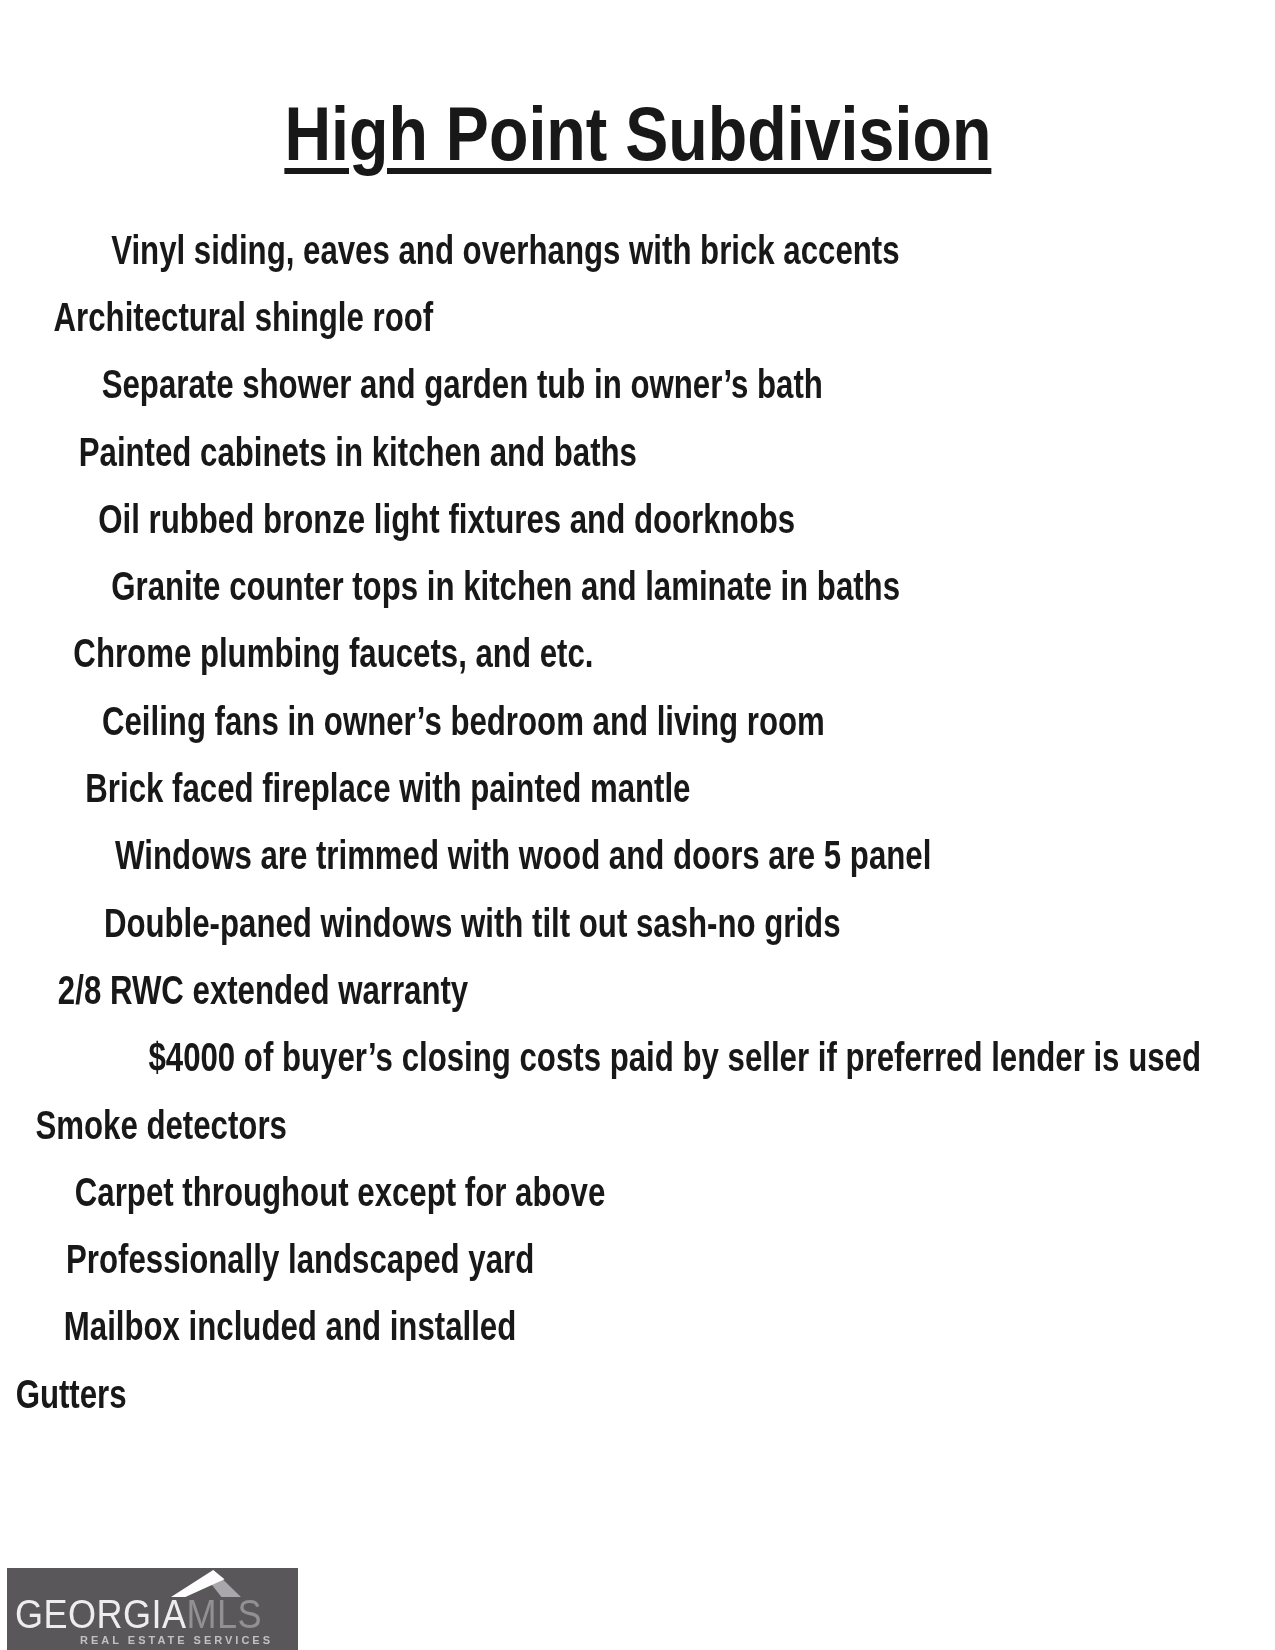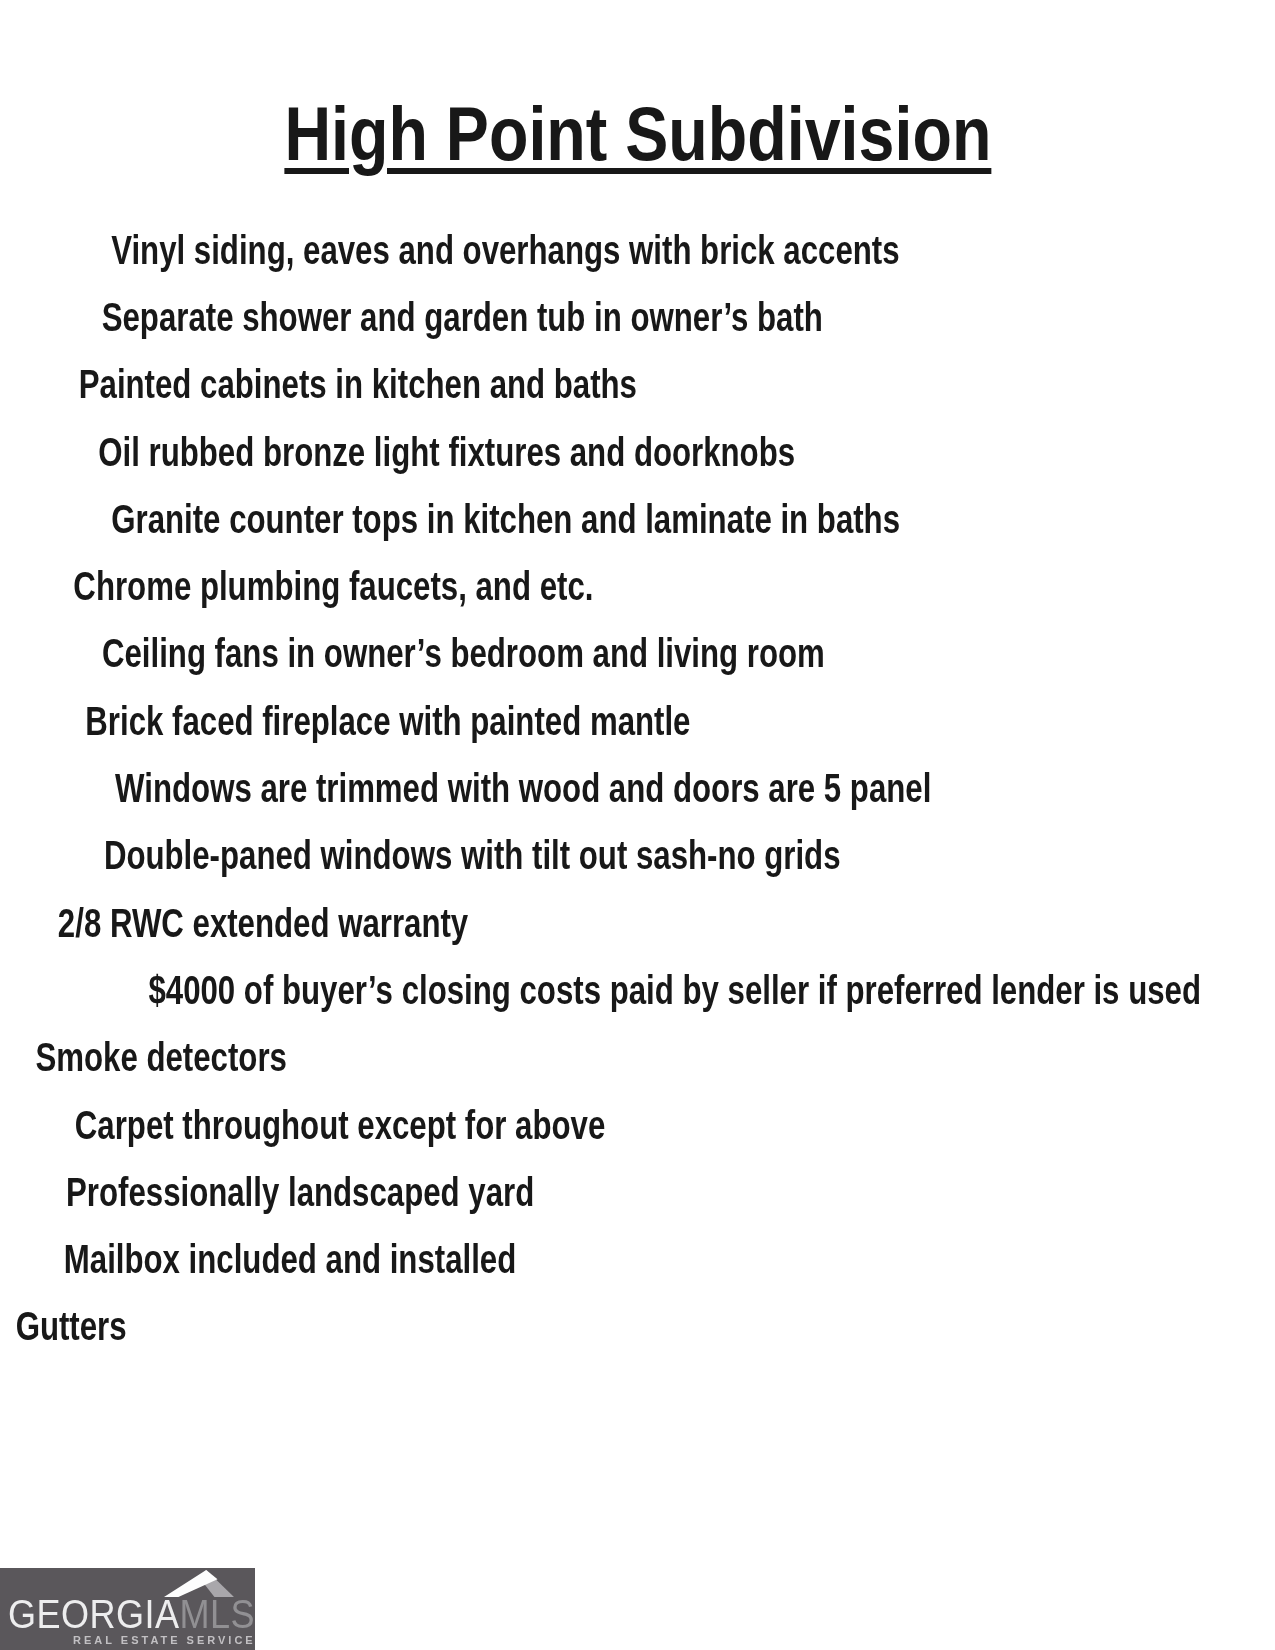--- a/index.html
+++ b/index.html
@@ -59,23 +59,23 @@
   }
   .feature-line .squeeze {
     display: inline-block;
     transform: scaleX(0.78);
     transform-origin: 50% 50%;
   }
 
   
   .logo {
     position: absolute;
-    left: 0;
+    left: 7px;
     top: 1568px;
-    width: 255px;
+    width: 291px;
     height: 82px;
     background: var(--logo-bg, #5a575b);
     overflow: hidden;
   }
   .logo-roof {
     position: absolute;
     left: 163px;
     top: 1px;
     width: 72px;
     height: 29px;
@@ -113,20 +113,23 @@
 
 <div class="page">
 
   <h1 class="doc-title">
     <span class="squeeze">High Point Subdivision</span>
   </h1>
 
   <div class="features">
     <div class="feature-line">
         <span class="squeeze">Vinyl siding, eaves and overhangs with brick accents</span>
+      </div>
+    <div class="feature-line">
+        <span class="squeeze">Architectural shingle roof</span>
       </div>
     <div class="feature-line">
         <span class="squeeze">Separate shower and garden tub in owner’s bath</span>
       </div>
     <div class="feature-line">
         <span class="squeeze">Painted cabinets in kitchen and baths</span>
       </div>
     <div class="feature-line">
         <span class="squeeze">Oil rubbed bronze light fixtures and doorknobs</span>
       </div>

